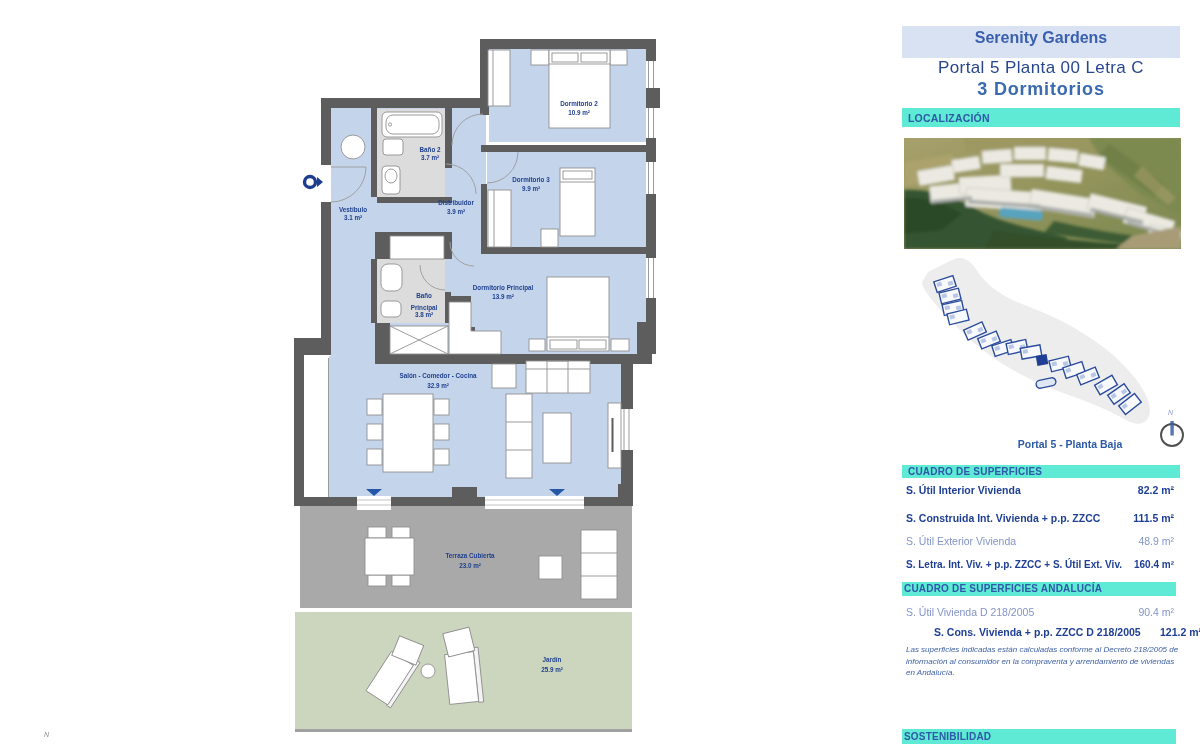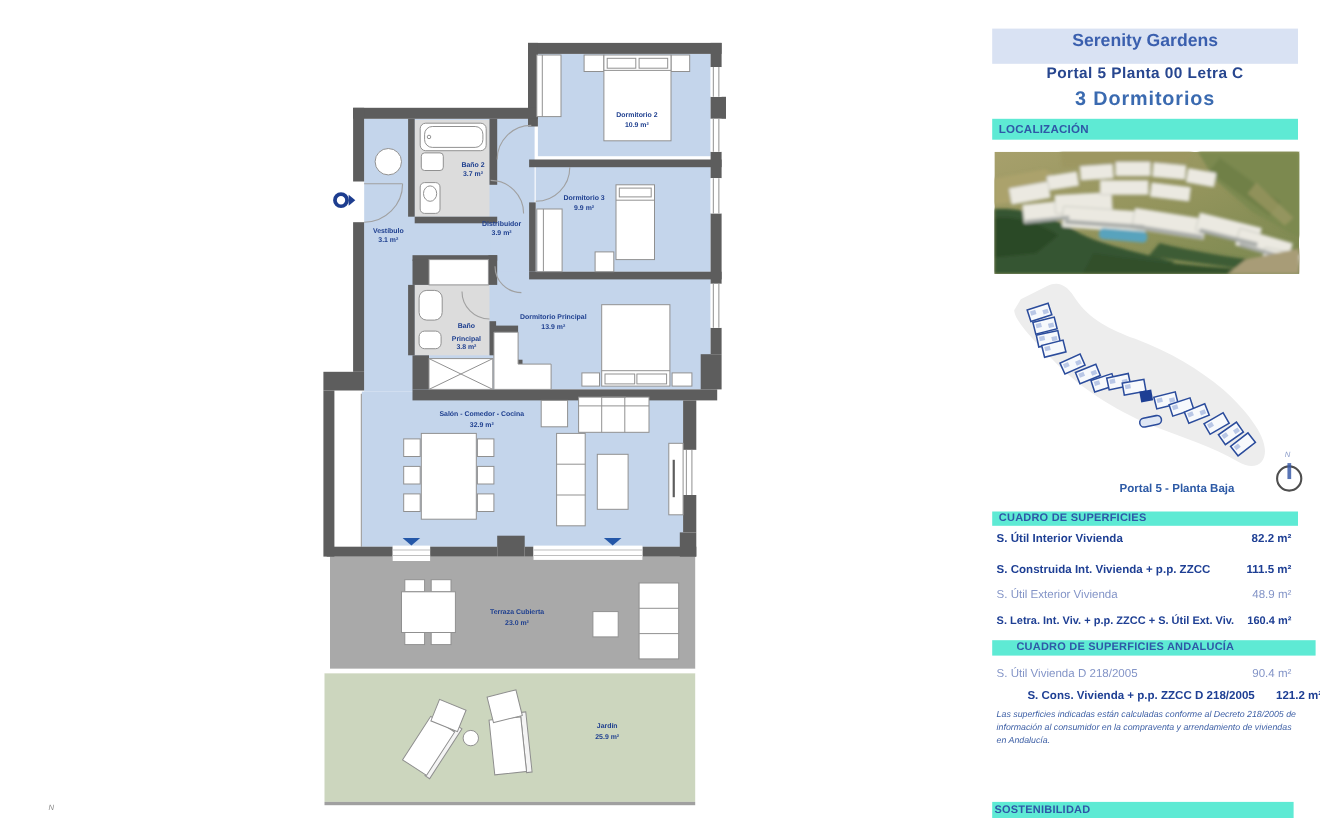--- a/index.html
+++ b/index.html
@@ -238,22 +238,22 @@
     <text x="470" y="558">Terraza Cubierta</text>
         <text x="470" y="568">23.0 m²</text>
     <text x="552" y="662">Jardín</text>
         <text x="552" y="672">25.9 m²</text>
   </g>
 </g>
 </svg>
 
 <div class="abs" style="left:902px;top:26px;width:278px;height:32px;background:#d9e2f3;
      text-align:center;line-height:23px;font-size:16px;font-weight:bold;color:#3a5fae;">Serenity Gardens</div>
-<div class="abs" style="left:902px;top:58px;width:278px;text-align:center;font-size:14px;letter-spacing:0.4px;
-     font-weight:bold;color:#27468f;">Portal 5 Planta 00 Letra C</div>
+<div class="abs" style="left:902px;top:58px;width:278px;text-align:center;font-size:17px;letter-spacing:0.4px;
+     font-weight:normal;color:#27468f;">Portal 5 Planta 00 Letra C</div>
 <div class="abs" style="left:902px;top:79px;width:278px;text-align:center;font-size:18px;letter-spacing:0.8px;
      font-weight:bold;color:#3a6ab0;">3 Dormitorios</div>
 <div class="bar" style="top:108px;height:19px;line-height:20px;padding-left:6px;width:272px;font-size:10.5px;">LOCALIZACIÓN</div>
 
 <svg class="abs" style="left:904px;top:138px;" width="277" height="111" viewBox="0 0 277 111">
   <defs>
     <filter id="pb" x="-10%" y="-10%" width="120%" height="120%">
         <feGaussianBlur stdDeviation="1.6"></feGaussianBlur>
       </filter>
     <linearGradient id="hill" x1="0" y1="0" x2="1" y2="1">
@@ -410,21 +410,21 @@
   </div>
 <div class="row light" style="top:535px;">
     <span>S. Útil Exterior Vivienda</span>
     <span>48.9 m²</span>
   </div>
 <div class="row bold" style="top:559px;font-size:10px;">
     <span>S. Letra. Int. Viv. + p.p. ZZCC + S. Útil Ext. Viv.</span>
     <span>160.4 m²</span>
   </div>
 
-<div class="bar" style="top:582px;height:14px;line-height:14px;padding-left:22px;width:272px;">CUADRO DE SUPERFICIES ANDALUCÍA</div>
+<div class="bar" style="top:582px;height:14px;line-height:14px;padding-left:2px;width:272px;">CUADRO DE SUPERFICIES ANDALUCÍA</div>
 <div class="row light" style="top:606px;justify-content:space-between;">
     <span>S. Útil Vivienda D 218/2005</span>
     <span>90.4 m²</span>
   </div>
 <div class="row bold" style="top:626px;padding-left:28px;">
     <span>S. Cons. Vivienda + p.p. ZZCC D 218/2005</span>
     <span>121.2 m²</span>
   </div>
 
 <div class="abs" style="left:906px;top:644px;width:274px;font-size:8px;font-style:italic;

